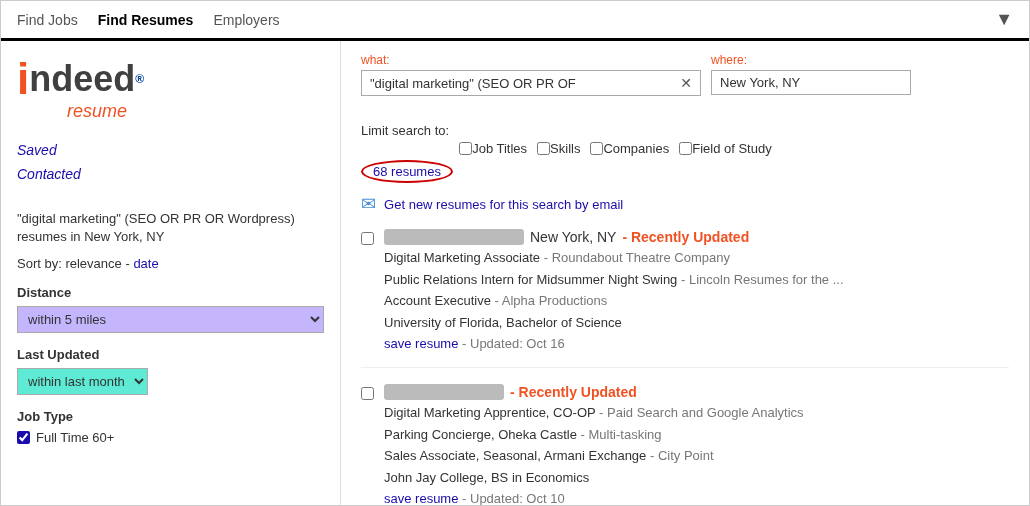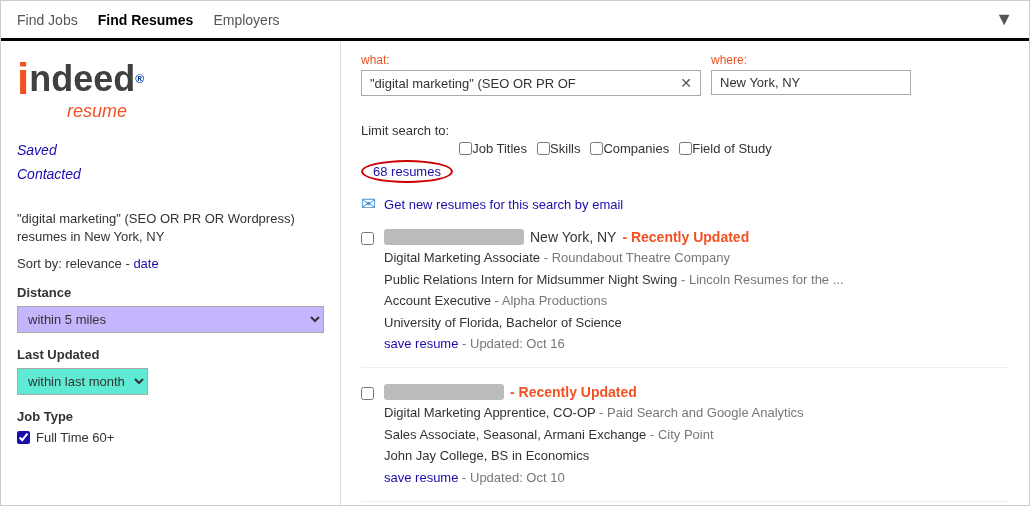--- a/index.html
+++ b/index.html
@@ -469,20 +469,23 @@
         </div>
         <div class="resume-body">
           <div class="resume-header">
             <span class="resume-name-blur" style="width:120px;background:#bbb;">&nbsp;&nbsp;&nbsp;&nbsp;&nbsp;&nbsp;&nbsp;&nbsp;&nbsp;&nbsp;&nbsp;</span>
             <span style="color:#F05223;">- <span>Recently Updated</span></span>
           </div>
           <div class="resume-detail">
             <span>Digital Marketing Apprentice, CO-OP</span> <span class="company">- <span>Paid Search and Google Analytics</span></span>
           </div>
           <div class="resume-detail">
+            <span>Parking Concierge, Oheka Castle</span> <span class="company">- <span>Multi-tasking</span></span>
+          </div>
+          <div class="resume-detail">
             <span>Sales Associate, Seasonal, Armani Exchange</span> <span class="company">- <span>City Point</span></span>
           </div>
           <div class="resume-detail">
             <span>John Jay College, BS in Economics</span>
           </div>
           <div class="resume-actions">
             <a href="#">save resume</a>
             <span class="updated"> - <span>Updated: Oct 10</span></span>
           </div>
         </div>

